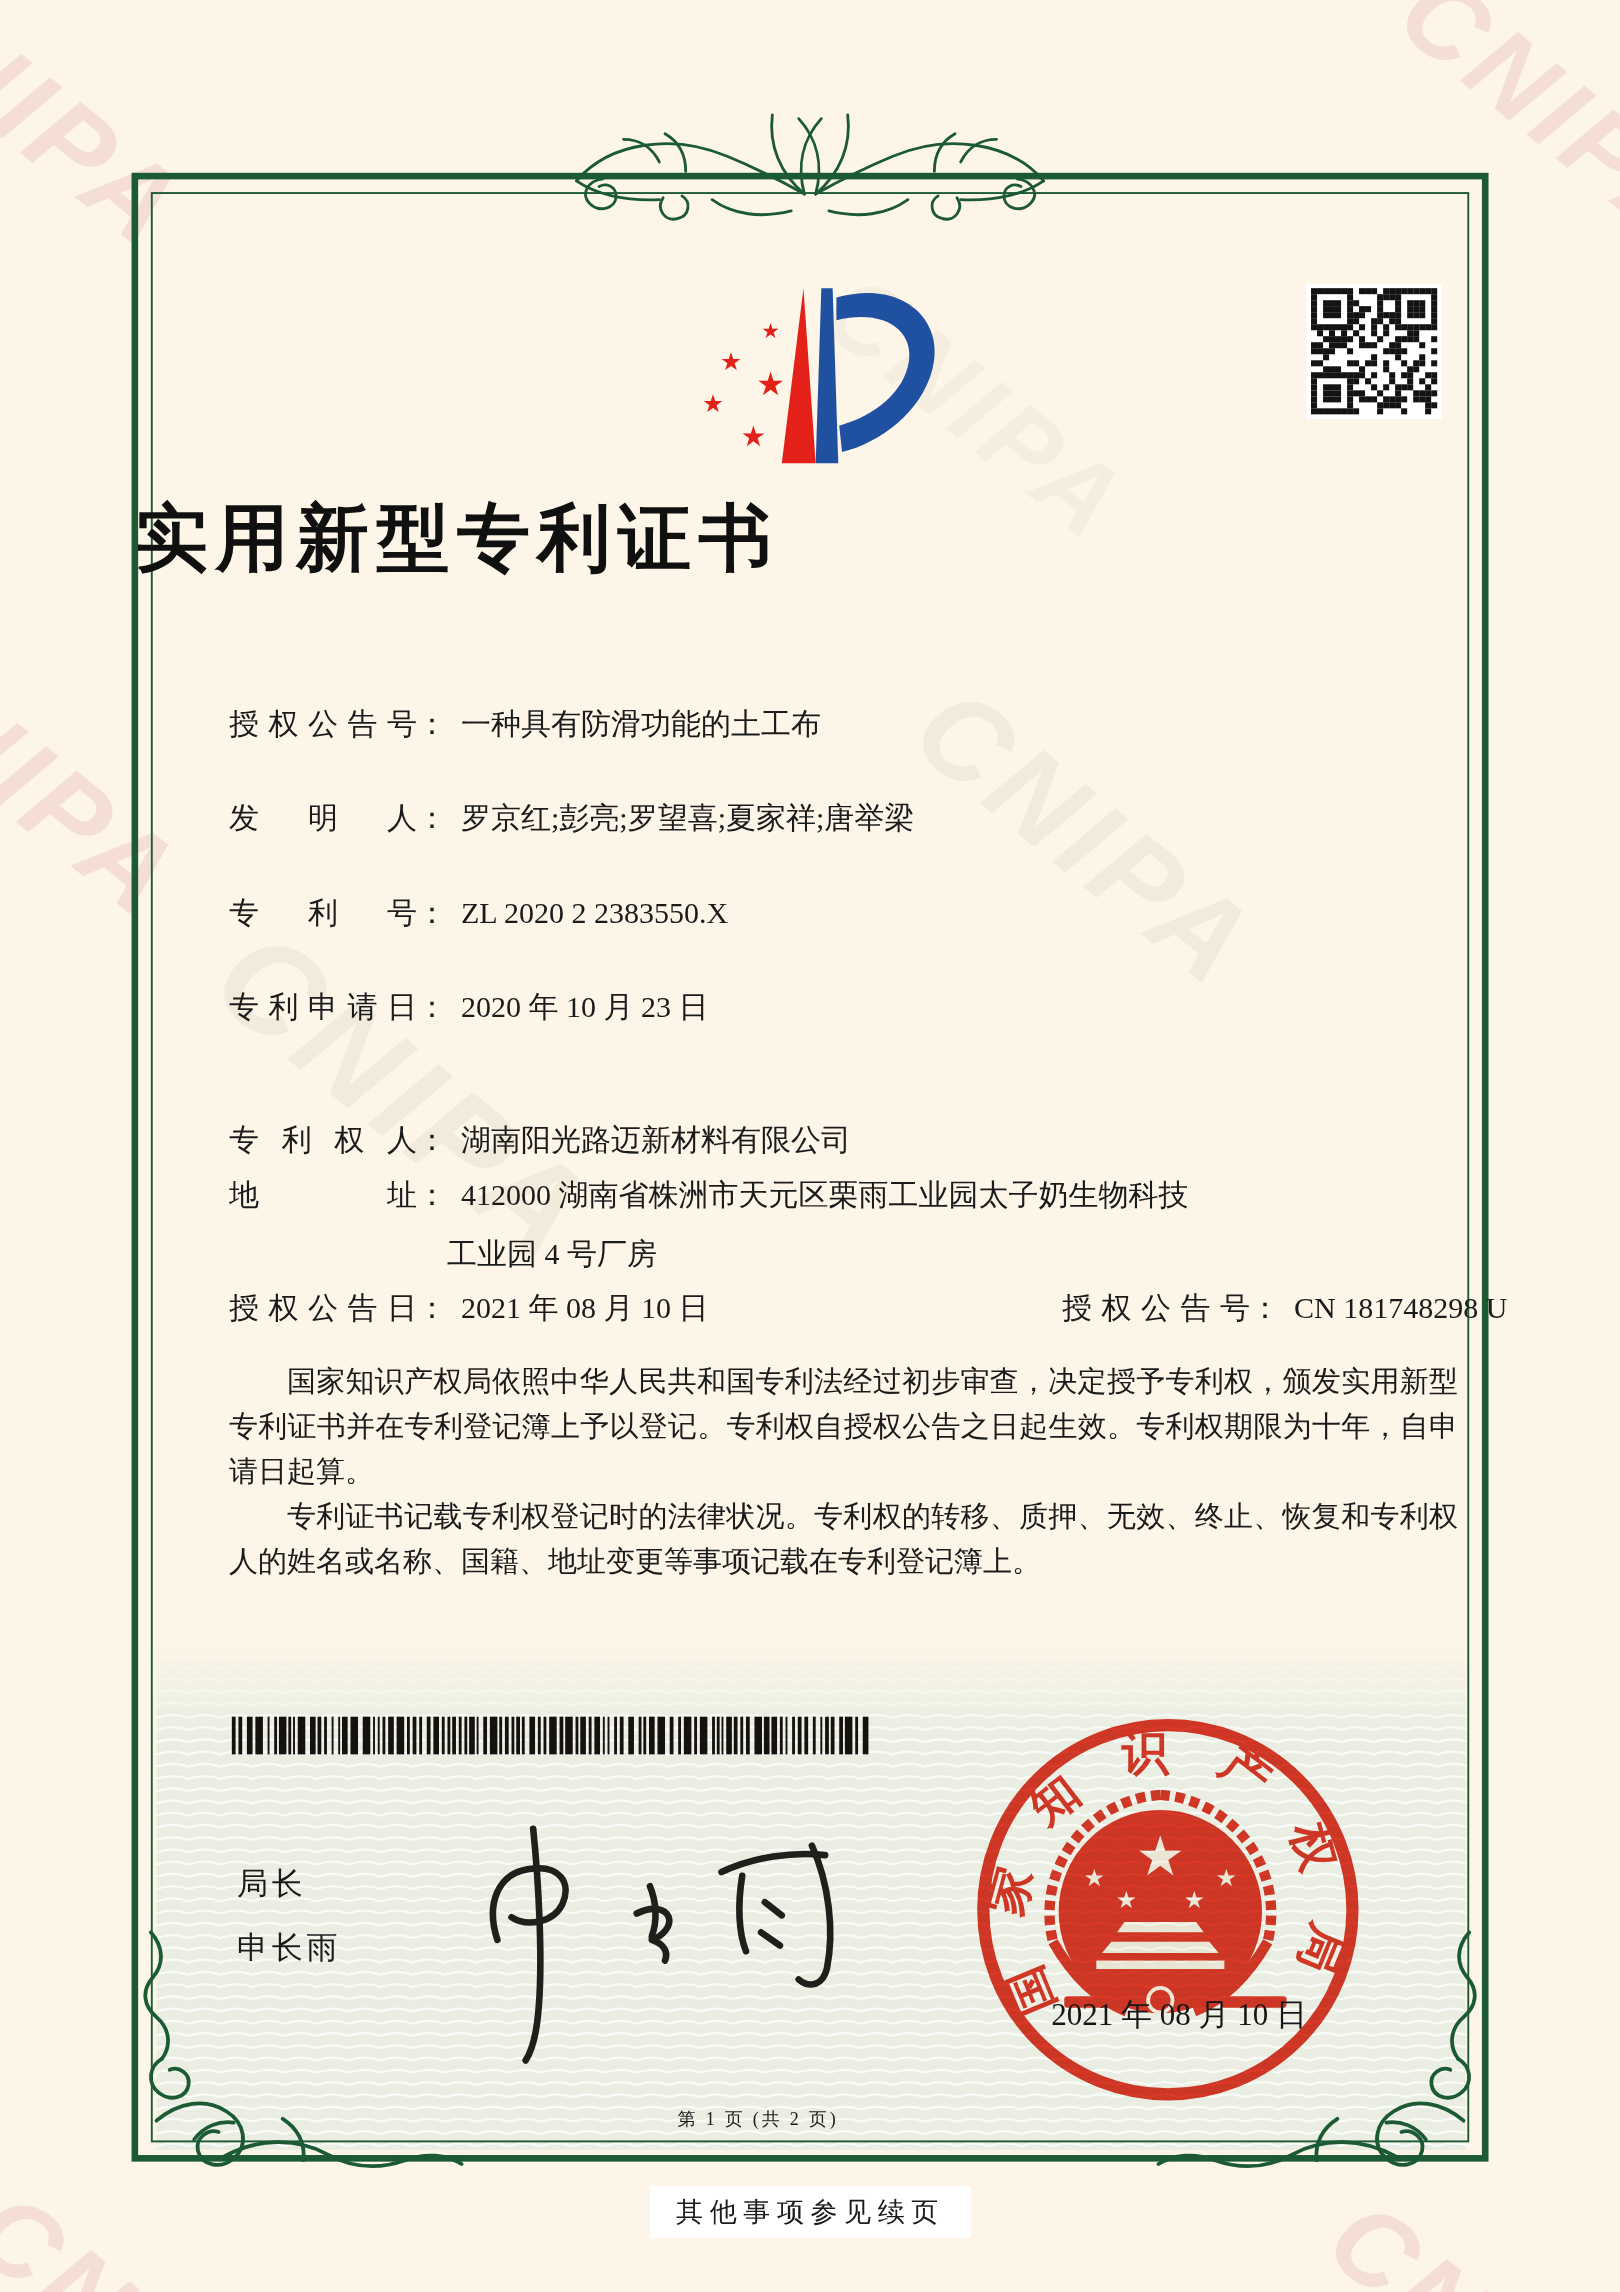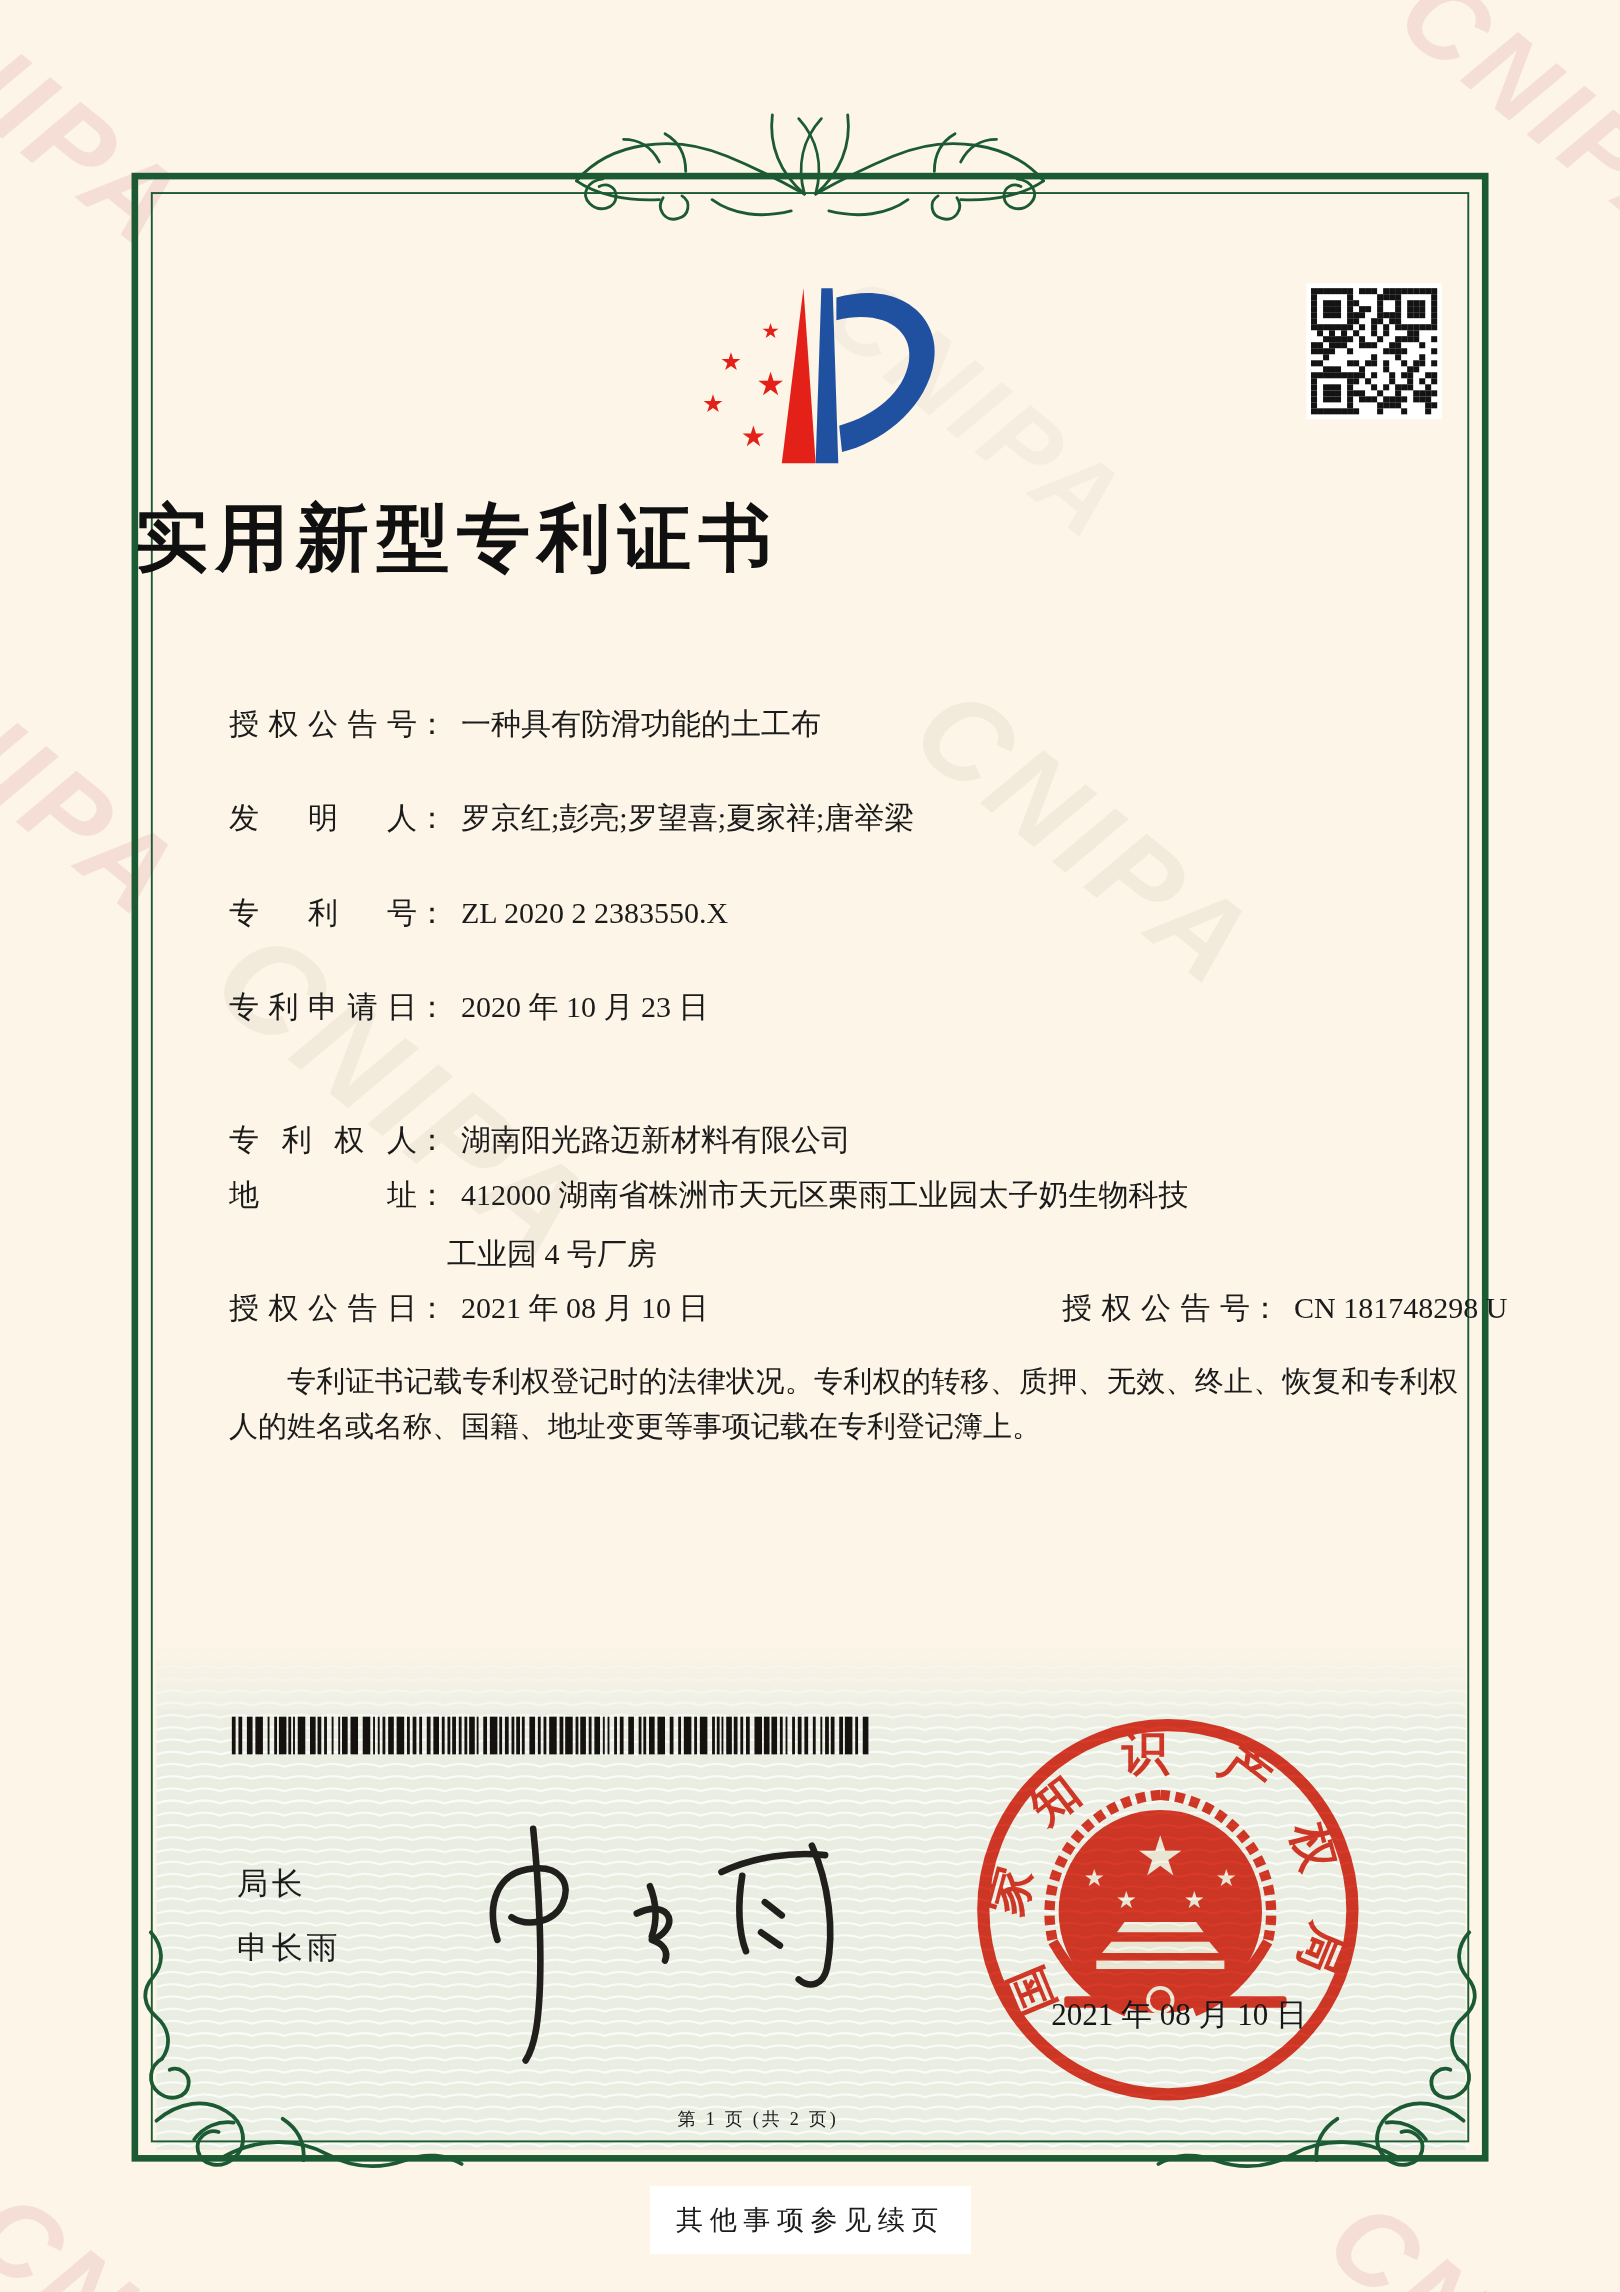--- a/index.html
+++ b/index.html
@@ -38,21 +38,21 @@
   .g2{position:absolute;left:833px;top:0;white-space:nowrap;}
   .g1{position:absolute;left:0;top:0;white-space:nowrap;}
   .grow{left:229px;top:1288px;width:1318px;font-size:30px;height:47px;}
   .body-text{left:229px;top:1359px;width:1229px;font-size:29px;line-height:45px;text-align:justify;}
   .body-text p{margin:0;text-indent:2em;}
   .sig-title{left:237px;top:1863px;font-size:31px;letter-spacing:3.8px;}
   .sig-name{left:237px;top:1927px;font-size:31px;letter-spacing:3.8px;}
   .seal-date{left:1000px;top:1994px;width:358px;text-align:center;font-size:31px;color:#161616;z-index:3;}
   .pagefoot{left:135px;top:2107px;width:1350px;text-align:center;font-size:18px;letter-spacing:2.8px;transform:translateX(-52px);}
   .note{left:0;top:2186px;width:1621px;text-align:center;}
-  .note span{display:inline-block;background:#ffffff;padding:16px 26px;font-size:27px;letter-spacing:6.6px;}
+  .note span{display:inline-block;background:#ffffff;padding:8px 26px;font-size:27px;letter-spacing:6.6px;}
 </style>
 </head>
 <body>
 
 <div class="page">
 
   <span class="wm wm-pink" style="left:-85px;top:-66px;font-size:113px;">CNIPA</span>
   <span class="wm wm-pink" style="left:1455px;top:-52px;font-size:108px;">CNIPA</span>
   <span class="wm wm-tan" style="left:876px;top:250px;font-size:104px;opacity:.6;">CNIPA</span>
   <span class="wm wm-tan" style="left:975px;top:659px;font-size:118px;">CNIPA</span>
@@ -594,20 +594,21 @@
   <div class="txt grow">
     <span class="g1">
       <span class="flab">授权公告日</span><span class="fcol">：</span><span class="fval">2021 年 08 月 10 日</span>
     </span>
     <span class="g2">
       <span class="flab">授权公告号</span><span class="fcol">：</span><span class="fval">CN 181748298 U</span>
     </span>
   </div>
 
   <div class="txt body-text">
+    <p>国家知识产权局依照中华人民共和国专利法经过初步审查，决定授予专利权，颁发实用新型专利证书并在专利登记簿上予以登记。专利权自授权公告之日起生效。专利权期限为十年，自申请日起算。</p>
     <p>专利证书记载专利权登记时的法律状况。专利权的转移、质押、无效、终止、恢复和专利权人的姓名或名称、国籍、地址变更等事项记载在专利登记簿上。</p>
   </div>
 
   <div class="txt sig-title">局长</div>
   <div class="txt sig-name">申长雨</div>
 
   <div class="txt seal-date">2021 年 08 月 10 日</div>
 
   <div class="txt pagefoot">第 1 页 (共 2 页)</div>
 

